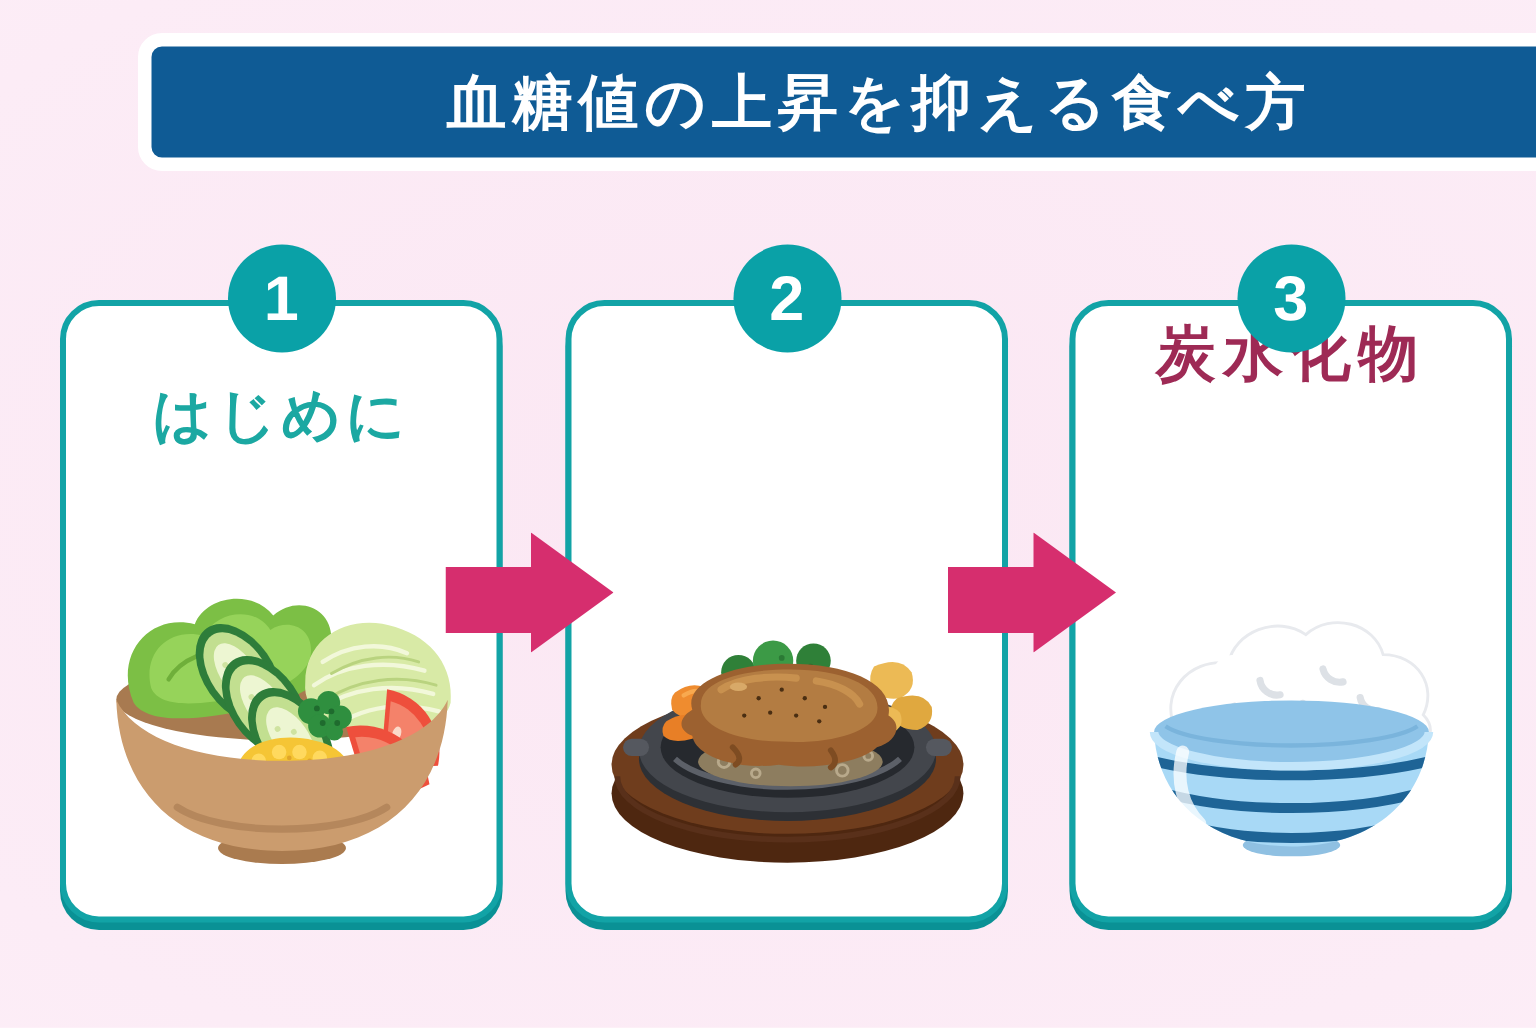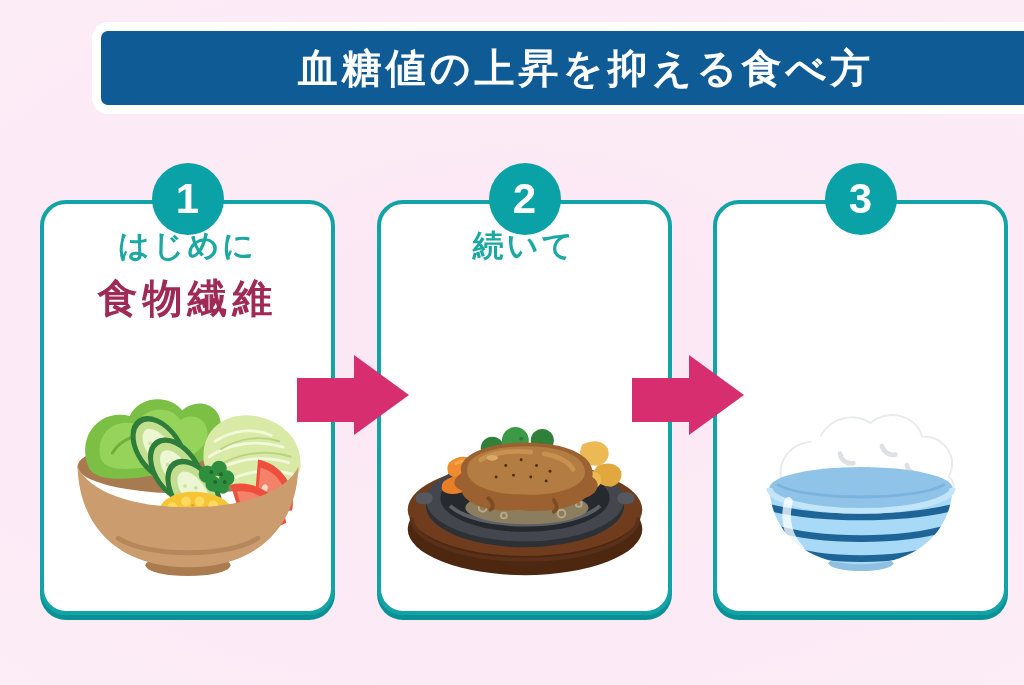--- a/index.html
+++ b/index.html
@@ -28,22 +28,22 @@
   .card.c1 { left:40px; }
   .card.c2 { left:377px; }
   .card.c3 { left:713px; }
   .badge {
     position:absolute; top:-41px; left:50%; transform:translateX(-50%);
     width:72px; height:72px; border-radius:50%; background:#0aa1a7;
     color:#ffffff; font-size:42px; font-weight:700;
     display:flex; align-items:center; justify-content:center; z-index:3;
   }
   .timing {
-    margin-top:21px; text-align:center; color:#1ba8a2;
-    font-size:31px; font-weight:700; letter-spacing:3px;
+    margin-top:46px; text-align:center; color:#1ba8a2;
+    font-size:39px; font-weight:700; letter-spacing:3px;
   }
   .food {
     margin-top:4px; text-align:center; color:#9e2a55;
     font-size:40px; font-weight:700; letter-spacing:5px; white-space:nowrap;
   }
   .illus {
     position:absolute; left:50%; transform:translateX(-50%);
   }
   .c1 .illus { top:181px; }
   .c2 .illus { top:198px; }
@@ -58,21 +58,20 @@
 
 <div class="canvas">
 
   <div class="banner">
     <h1>血糖値の上昇を抑える食べ方</h1>
   </div>
 
   <section class="card c1">
     <div class="badge">1</div>
     <p class="timing">はじめに</p>
-    <p class="food">食物繊維</p>
     <div class="illus">
       <svg width="252" height="194" viewBox="0 0 260 200">
 
         <ellipse cx="130" cy="84" rx="114" ry="28" fill="#a87a50"></ellipse>
 
         <ellipse cx="130" cy="186" rx="44" ry="11" fill="#aa7b4f"></ellipse>
 
         <g>
           <path d="M28,86 C14,54 38,24 70,32 C78,12 110,8 124,26 C140,12 164,20 164,42 C170,62 150,82 118,88 C78,98 38,102 28,86 Z" fill="#7cbf45"></path>
           <path d="M40,76 C34,52 52,34 76,40 C86,22 112,20 122,36 C134,28 150,34 150,50 C150,66 130,78 104,82 C72,88 46,90 40,76 Z" fill="#96d35a"></path>
@@ -172,21 +171,20 @@
       </svg>
     </div>
   </section>
 
   <svg class="arrow a1" viewBox="0 0 112 80">
     <polygon points="0,23 57,23 57,0 112,40 57,80 57,67 0,67" fill="#d62e6e"></polygon>
   </svg>
 
   <section class="card c2">
     <div class="badge">2</div>
-    <p class="timing">続いて</p>
     <div class="illus">
       <svg width="250" height="178" viewBox="0 0 260 185">
 
         <g>
           <ellipse cx="130" cy="132" rx="122" ry="48" fill="#4e2710"></ellipse>
           <ellipse cx="130" cy="112" rx="122" ry="48" fill="#6f3d1d"></ellipse>
           <path d="M12,120 A118,44 0 0 0 248,120" stroke="#59301a" stroke-width="4" fill="none"></path>
         </g>
 
         <g>
@@ -247,20 +245,21 @@
       </svg>
     </div>
   </section>
 
   <svg class="arrow a2" viewBox="0 0 112 80">
     <polygon points="0,23 57,23 57,0 112,40 57,80 57,67 0,67" fill="#d62e6e"></polygon>
   </svg>
 
   <section class="card c3">
     <div class="badge">3</div>
+    <p class="food">炭水化物</p>
     <div class="illus">
       <svg width="210" height="167" viewBox="0 0 220 175">
         <defs>
           <clipPath id="bowlclip">
             <path d="M14,88 C16,134 52,168 110,168 C168,168 204,134 206,88 A96,24 0 0 1 14,88 Z"></path>
           </clipPath>
         </defs>
 
         <g>
           <path d="M30,88 C16,62 38,36 66,40 C70,18 100,6 120,20 C138,4 168,12 174,34 C198,34 212,56 202,76 C212,86 206,100 192,104 L36,104 Z" fill="#ffffff" stroke="#e8eaee" stroke-width="2"></path>

